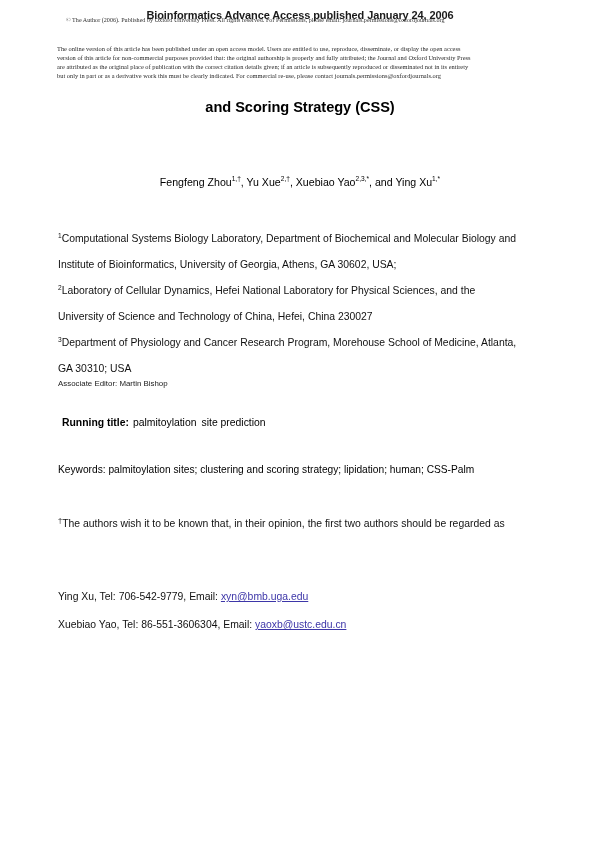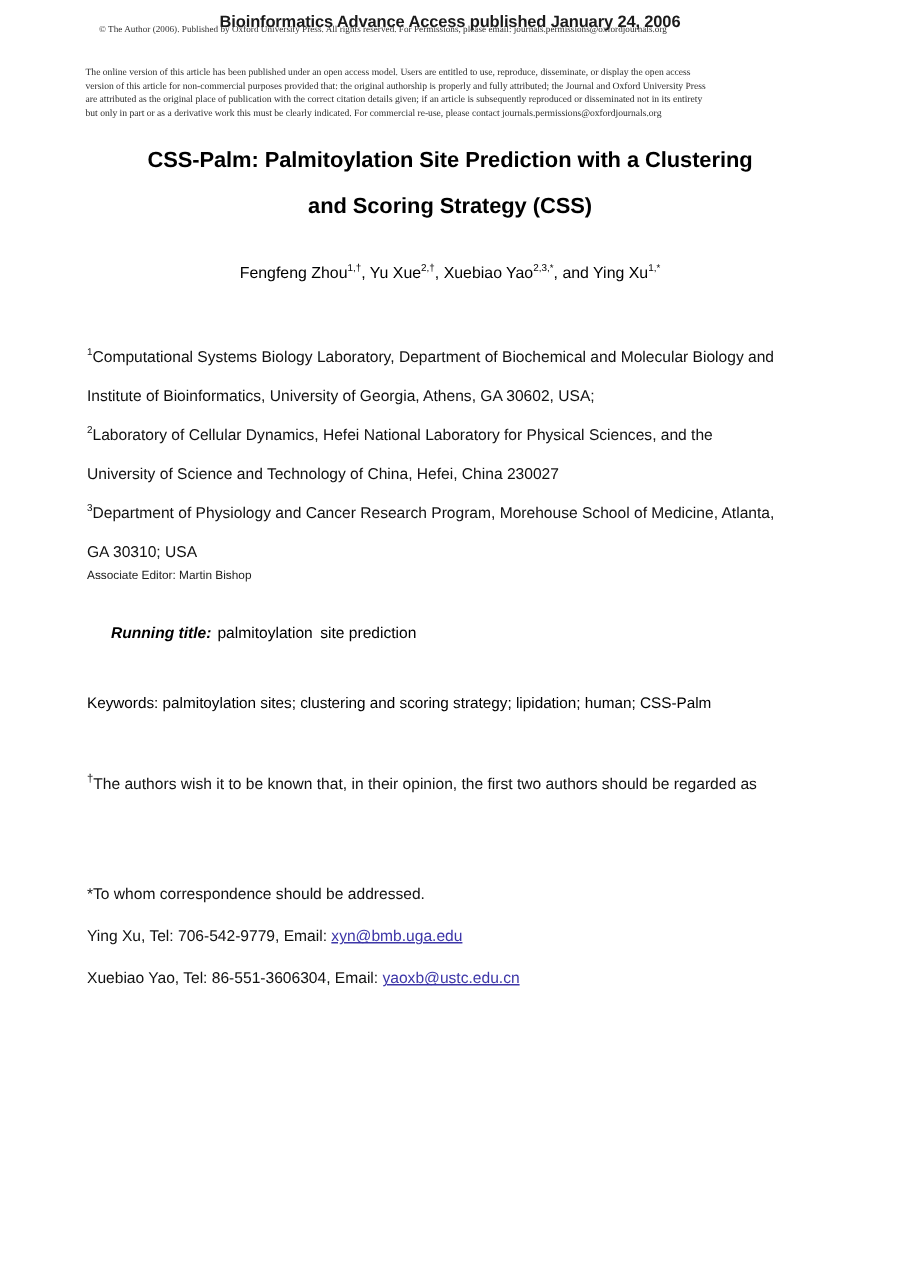--- a/index.html
+++ b/index.html
@@ -136,22 +136,20 @@
   .running-title {
     position: absolute;
     left: 62px;
     top: 417px;
     font-family: "Liberation Sans", sans-serif;
     font-size: 10.4px;
     color: #000000;
   }
   .running-title .rt-label {
     font-weight: bold;
-    font-style: italic;
-    margin-left: 12px;
   }
   .running-title .rt-value {
     padding-left: 4px;
   }
   .running-title .rt-gap { display: inline-block; width: 5px; }
 
   
   .keywords {
     position: absolute;
     left: 58px;
@@ -212,21 +210,20 @@
   </div>
 
   <div class="license">
     <div>The online version of this article has been published under an open access model.    Users are entitled to use,  reproduce, disseminate, or display the open access</div>
     <div>version of this article for non-commercial purposes provided that: the original authorship is properly and fully attributed; the Journal and Oxford University Press</div>
     <div>are attributed as the original place of publication with the correct citation details given; if an article is subsequently reproduced or disseminated not in its entirety</div>
     <div>but only in part or as a derivative work this must be clearly indicated. For commercial re-use,  please contact journals.permissions@oxfordjournals.org</div>
   </div>
 
   <div class="title-block">
-    <div class="title-line">CSS-Palm: Palmitoylation Site Prediction with a Clustering</div>
     <div class="title-line">and Scoring Strategy (CSS)</div>
   </div>
 
   <div class="authors"><span>Fengfeng Zhou</span><sup>1,†</sup><span>, </span><span>Yu Xue</span><sup>2,†</sup><span>, </span><span>Xuebiao Yao</span><sup>2,3,*</sup><span>, and </span><span>Ying Xu</span><sup>1,*</sup></div>
 
   <div class="affiliations">
       <div class="aff-line"><sup>1</sup><span>Computational Systems Biology Laboratory, Department of Biochemical and Molecular Biology and</span></div>
       <div class="aff-line"><span>Institute of Bioinformatics, University of Georgia, Athens, GA 30602, USA;</span></div>
       <div class="aff-line"><sup>2</sup><span>Laboratory of Cellular Dynamics, Hefei National Laboratory for Physical Sciences, and the</span></div>
       <div class="aff-line"><span>University of Science and Technology of China, Hefei, China 230027</span></div>
@@ -243,21 +240,20 @@
   <div class="keywords">
     <span class="kw-label">Keywords:</span>
     <span>palmitoylation sites; clustering and scoring strategy; lipidation; human; CSS-Palm</span>
   </div>
 
   <div class="footnote-dagger">
     <div class="fn-line"><sup>†</sup><span>The authors wish it to be known that, in their opinion, the first two authors should be regarded as</span></div>
   </div>
 
   <div class="correspondence">
-    <div class="corr-line">*To whom correspondence should be addressed.</div>
     <div class="corr-line">
       <span>Ying Xu, Tel: 706-542-9779, Email: </span><span class="email-link">xyn@bmb.uga.edu</span>
     </div>
     <div class="corr-line">
       <span>Xuebiao Yao, Tel: 86-551-3606304, Email: </span><span class="email-link">yaoxb@ustc.edu.cn</span>
     </div>
   </div>
 
 </div>
 

